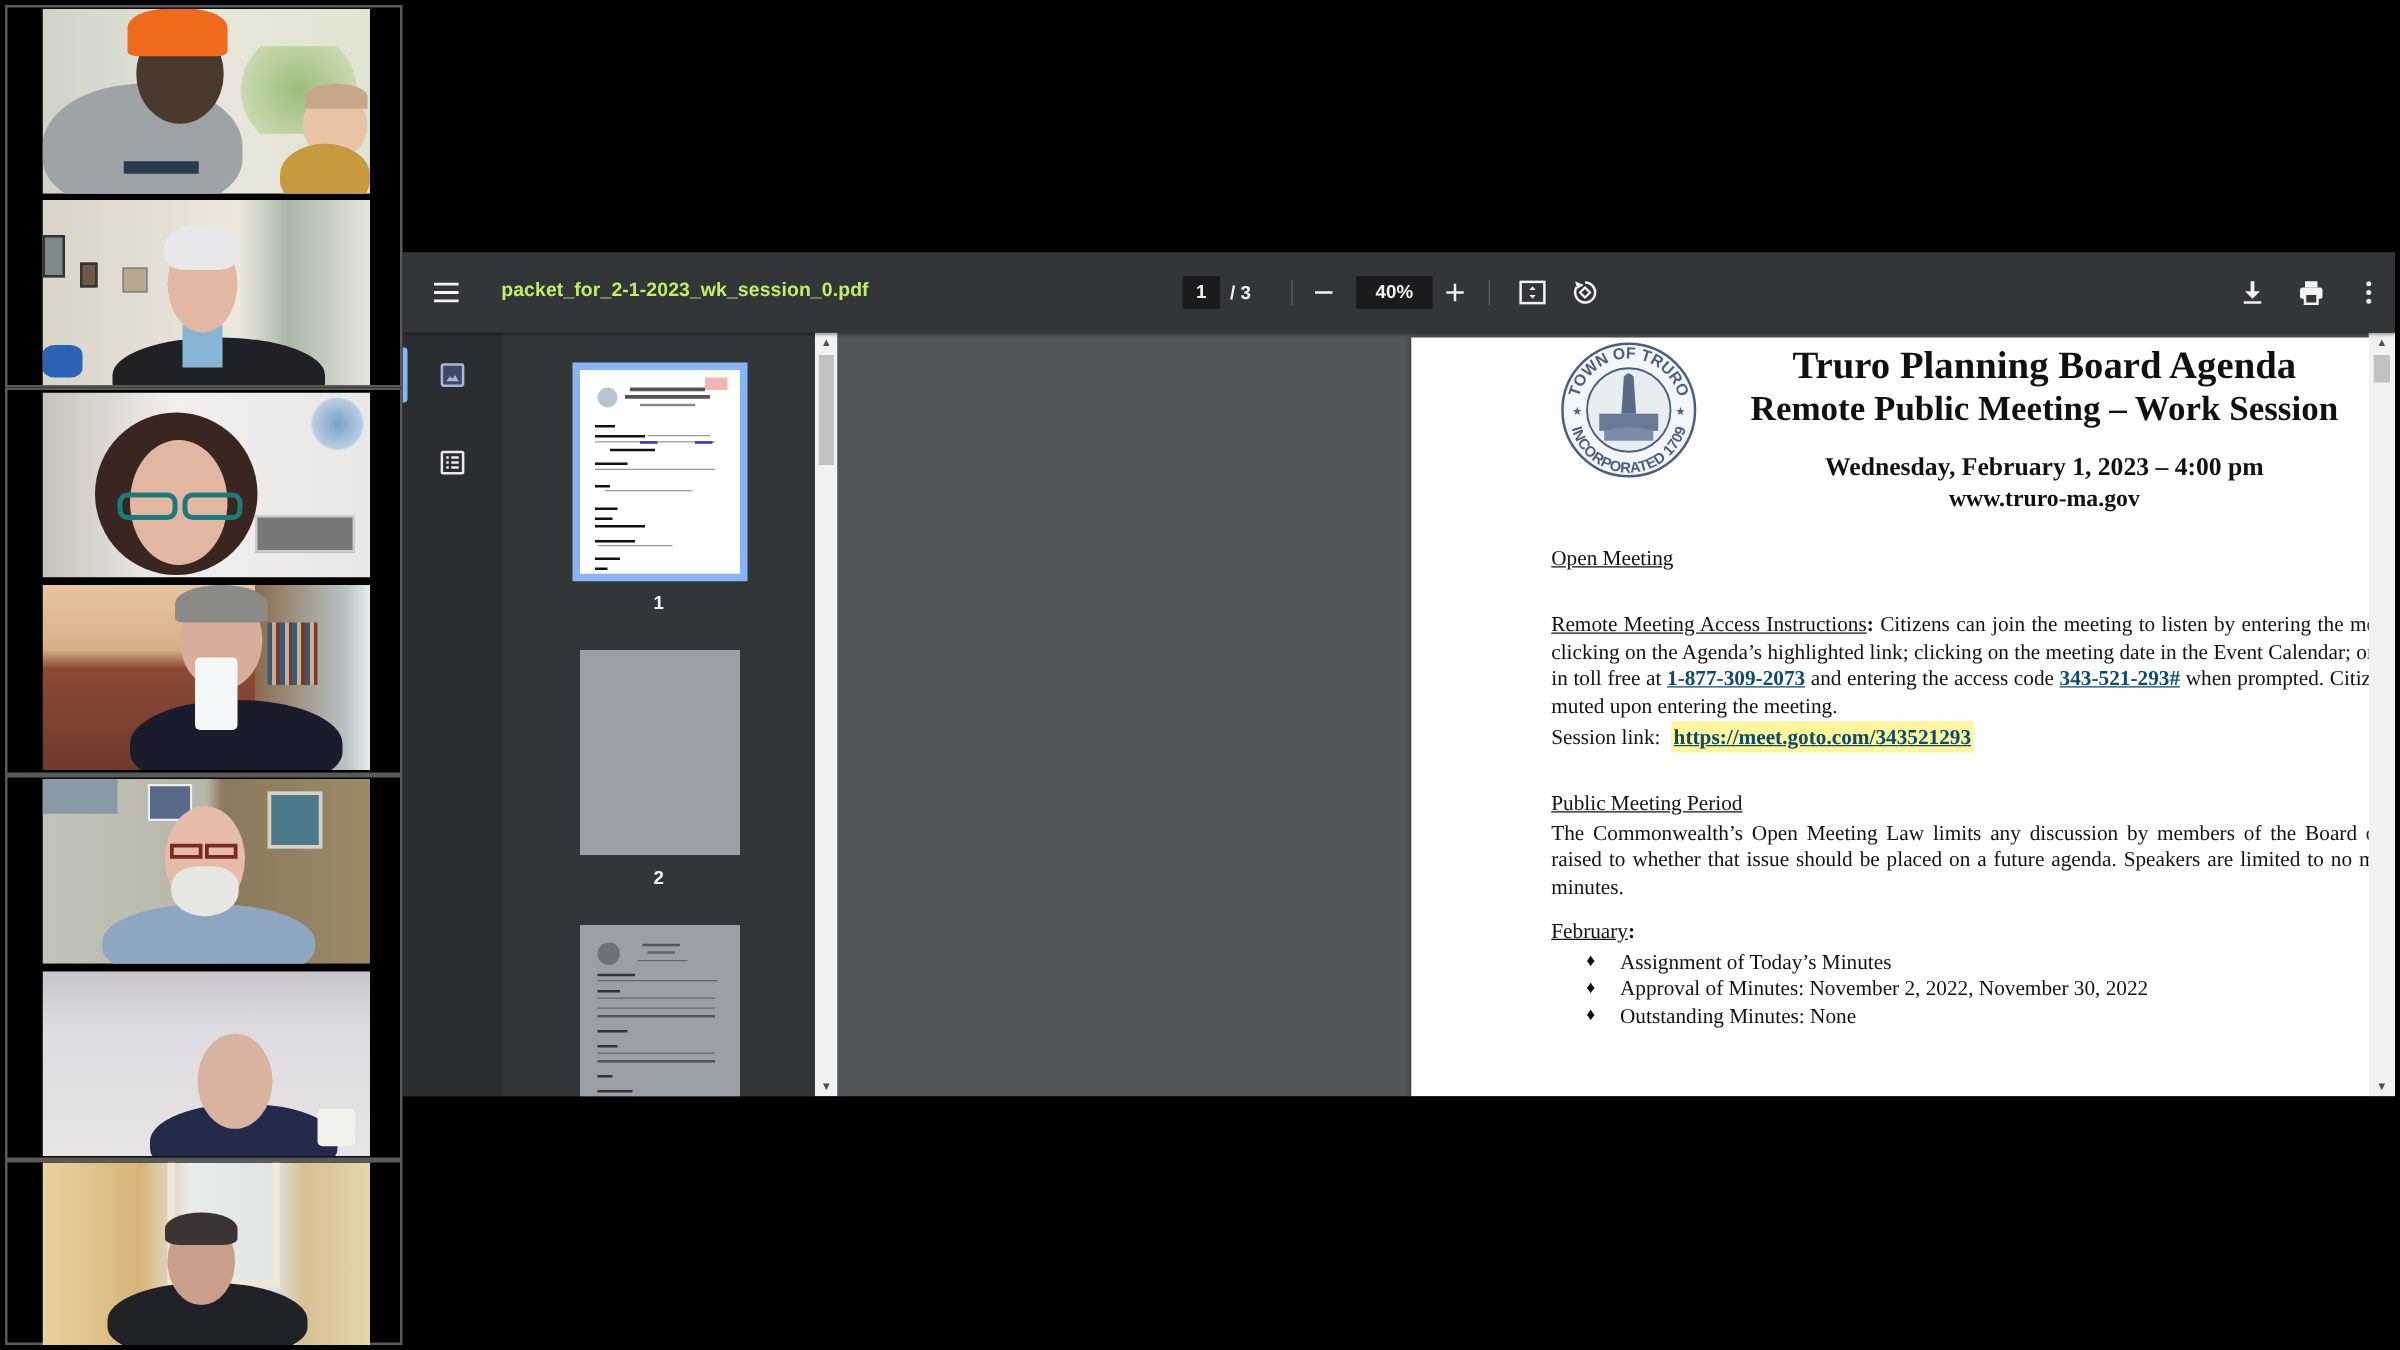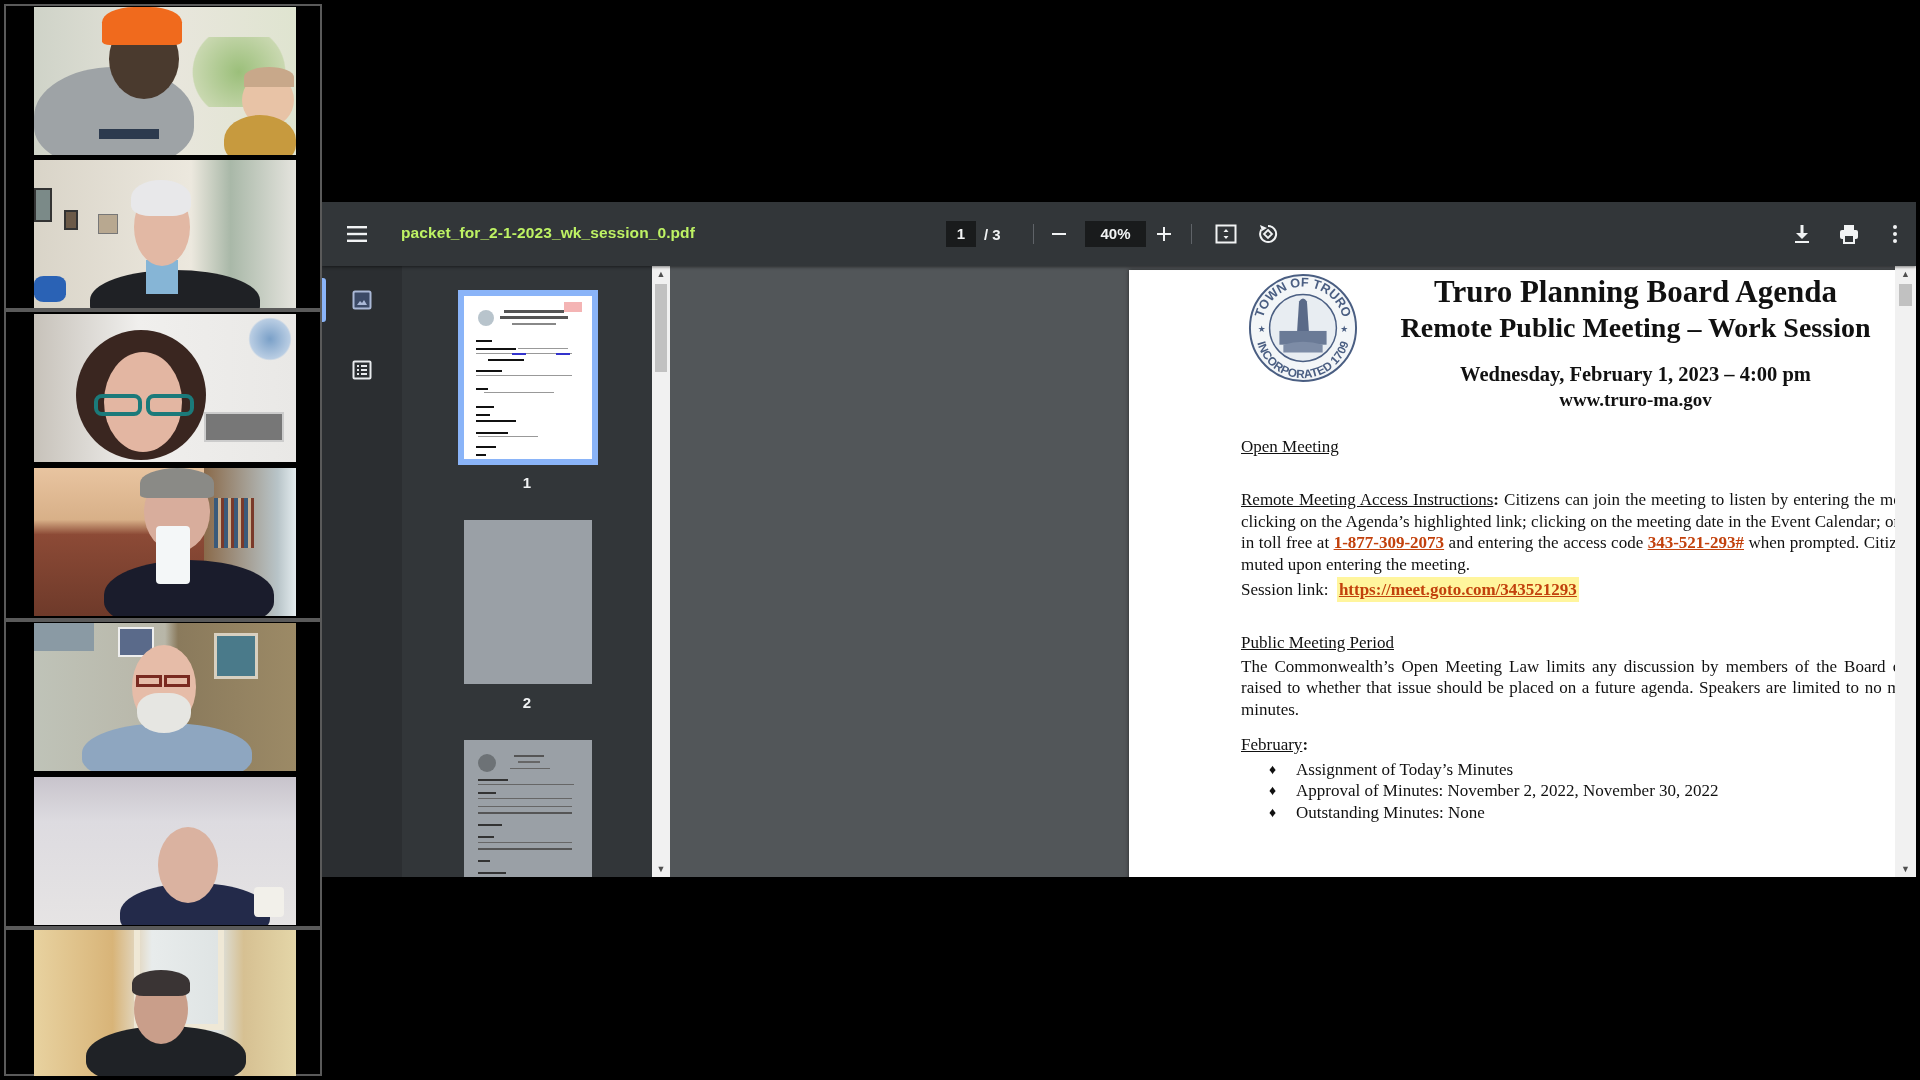--- a/index.html
+++ b/index.html
@@ -52,21 +52,21 @@
   .doc-scroll .thumb-bar { position: absolute; left: 4px; top: 18px; width: 13px; height: 22px; background: #c1c1c1; }
 
   
   .seal { position: absolute; left: 115px; top: 2px; width: 118px; height: 112px; }
   .h1 { position: absolute; left: 0; width: 100%; top: 4px; font-size: 31px; font-weight: bold; text-align: center; padding-left: 60px; }
   .h2 { position: absolute; left: 0; width: 100%; top: 42px; font-size: 28px; font-weight: bold; text-align: center; padding-left: 60px; }
   .h3 { position: absolute; left: 0; width: 100%; top: 93px; font-size: 20.5px; font-weight: bold; text-align: center; padding-left: 60px; }
   .h4 { position: absolute; left: 0; width: 100%; top: 119px; font-size: 19px; font-weight: bold; text-align: center; padding-left: 60px; }
   .content { position: absolute; left: 112px; width: 730px; font-size: 17px; line-height: 21.5px; text-align: justify; }
   .sec-title { font-weight: normal; text-decoration: underline; }
-  .link { color: #c2410c; font-weight: bold; text-decoration: underline; }
+  .link { color: #0c4a6e; font-weight: bold; text-decoration: underline; }
   .hl { background: #fff59d; padding: 3px 2px; }
   .bullets { list-style: none; margin-left: 28px; }
   .bullets li { position: relative; padding-left: 27px; }
   .bullets li::before { content: "\2666"; position: absolute; left: 0; font-size: 14px; }
 </style>
 </head>
 <body>
 
 <div id="root">
 

